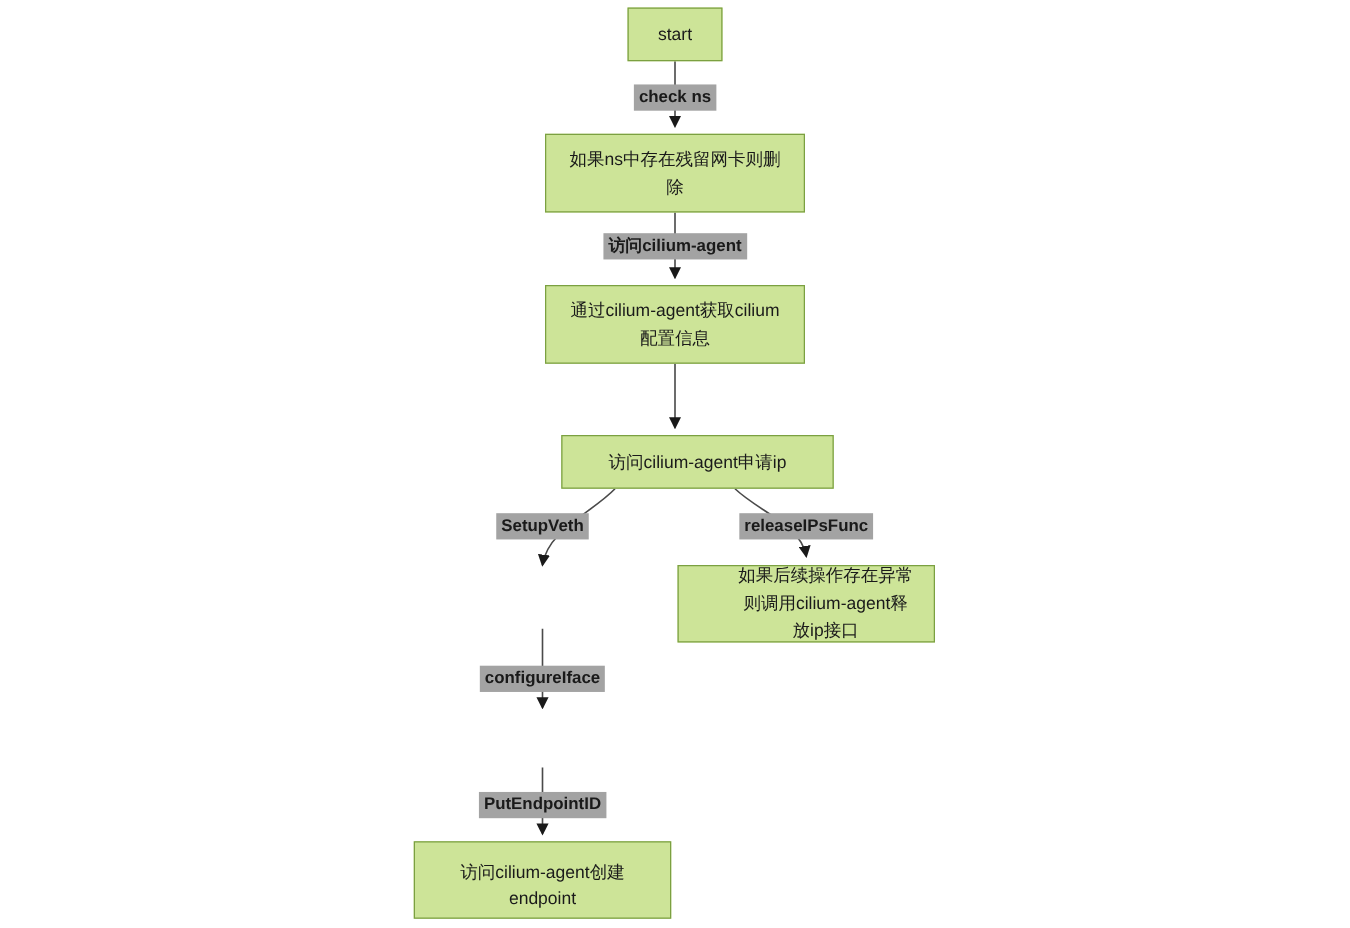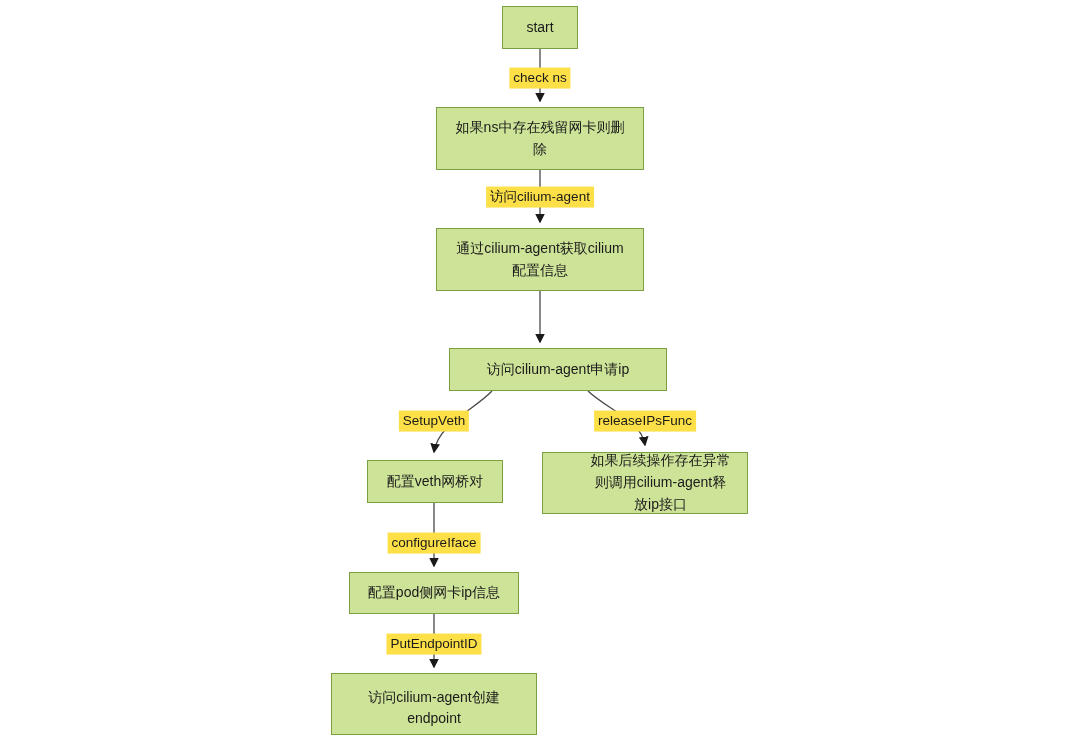--- a/index.html
+++ b/index.html
@@ -33,26 +33,27 @@
     line-height: 1.55;
     display: flex;
     align-items: center;
     justify-content: center;
     text-align: center;
     padding: 4px 14px;
   }
   .edge-label {
     position: absolute;
     transform: translate(-50%, -50%);
-    background: #fde047;
+    background: #a3a3a3;
     color: #1a1a1a;
     font-size: 13.5px;
     line-height: 1.25;
     padding: 2px 4px;
     white-space: nowrap;
+    font-weight: bold;
   }
 </style>
 </head>
 <body>
 
 <div class="canvas">
 
   <svg class="edges-svg">
     <defs>
       <marker id="arrowhead" viewBox="0 0 10 10" refX="8.5" refY="5" markerWidth="7.5" markerHeight="7.5" orient="auto-start-reverse">
@@ -79,31 +80,25 @@
   </div>
 
   <div class="node" style="left:436px; top:228px; width:208px; height:63px;">
     <span>通过cilium-agent获取cilium配置信息</span>
   </div>
 
   <div class="node" style="left:449px; top:348px; width:218px; height:43px;">
     <span>访问cilium-agent申请ip</span>
   </div>
 
-  <div class="node" style="left:367px; top:460px; width:136px; height:43px;">
-    <span>配置veth网桥对</span>
-  </div>
 
   <div class="node" style="left:542px; top:452px; width:206px; height:62px;padding-left:45px;">
     <span>如果后续操作存在异常则调用cilium-agent释放ip接口</span>
   </div>
 
-  <div class="node" style="left:349px; top:572px; width:170px; height:42px;">
-    <span>配置pod侧网卡ip信息</span>
-  </div>
 
   <div class="node" style="left:331px; top:673px; width:206px; height:62px;align-items:flex-end;">
     <span>访问cilium-agent创建endpoint</span>
   </div>
 
   <div class="edge-label" style="left:540px; top:78px;">check ns</div>
 
   <div class="edge-label" style="left:540px; top:197px;">访问cilium-agent</div>
 
 

